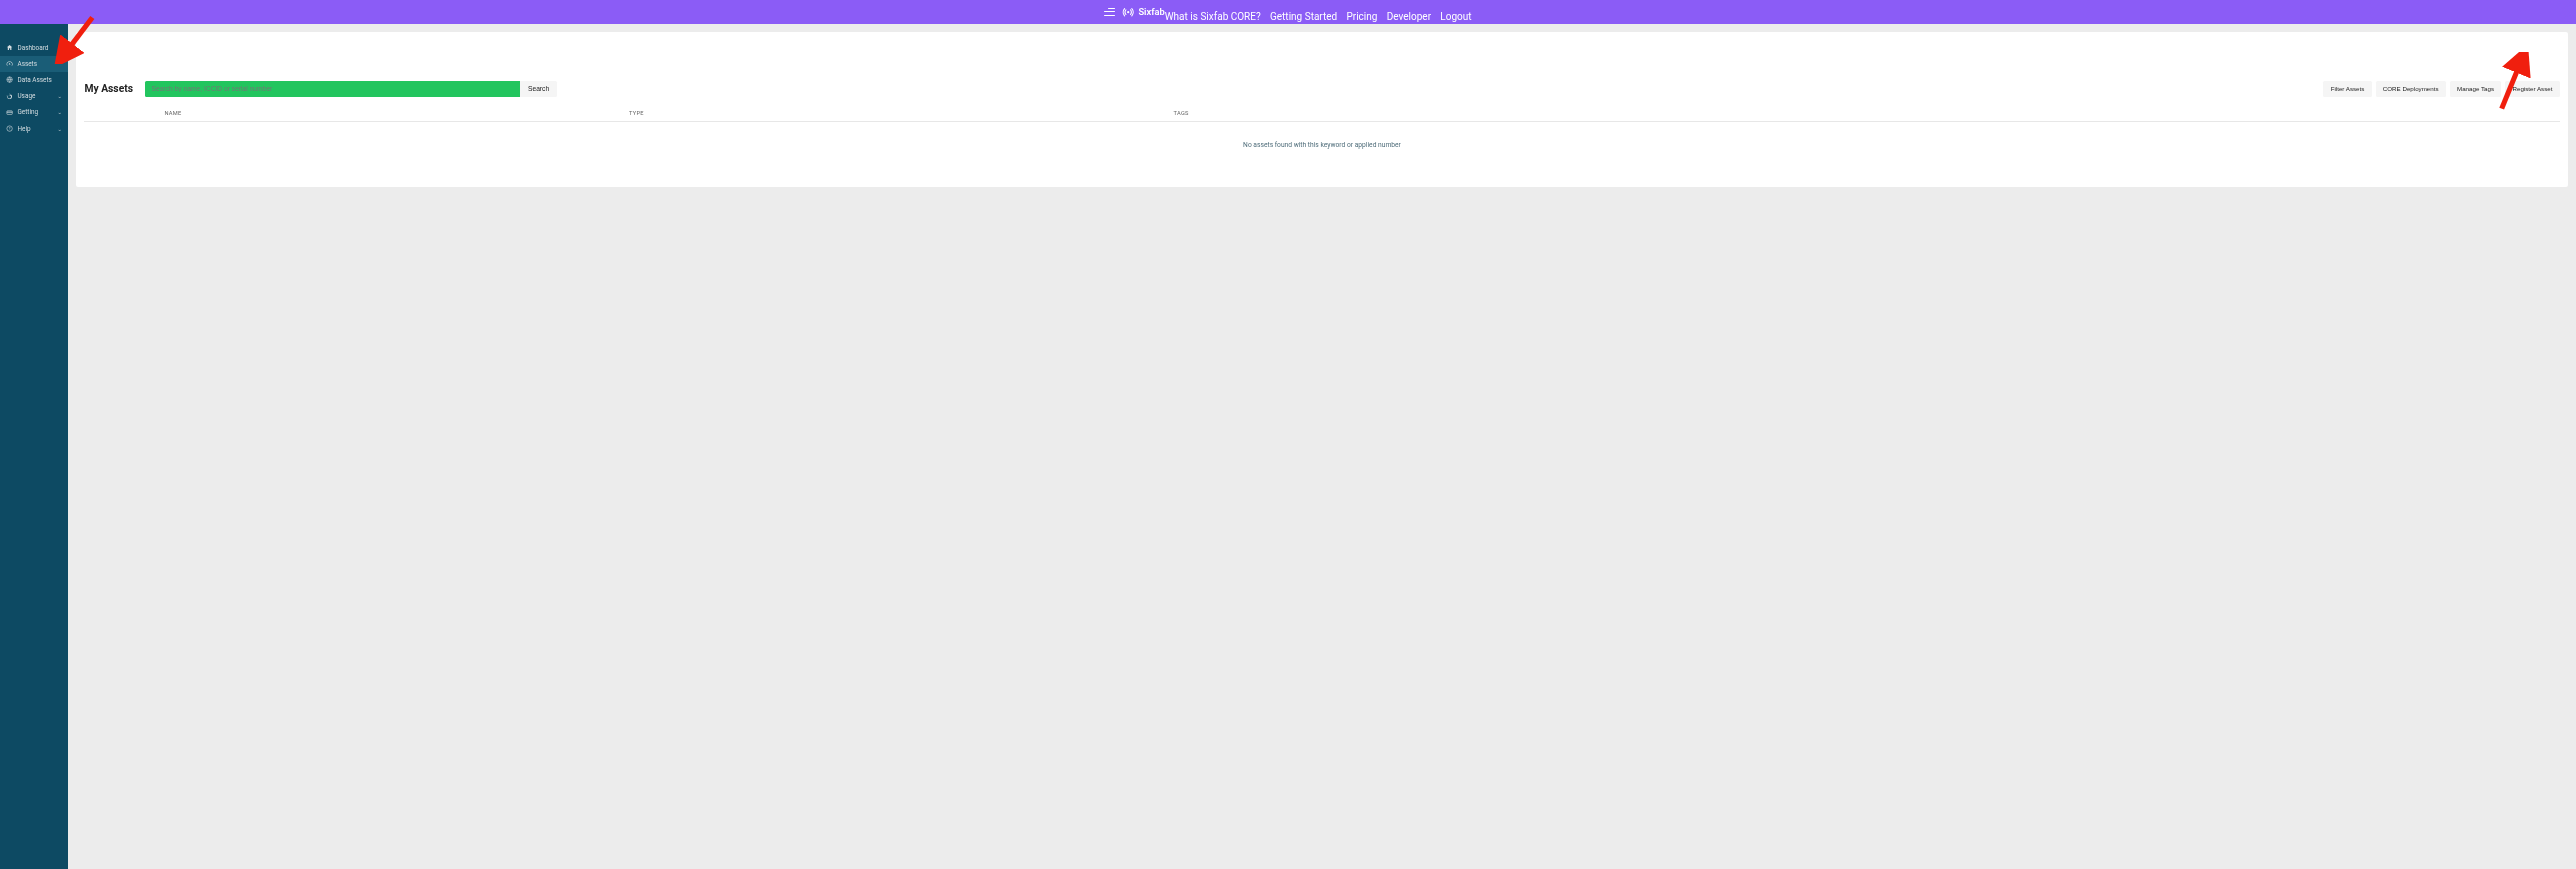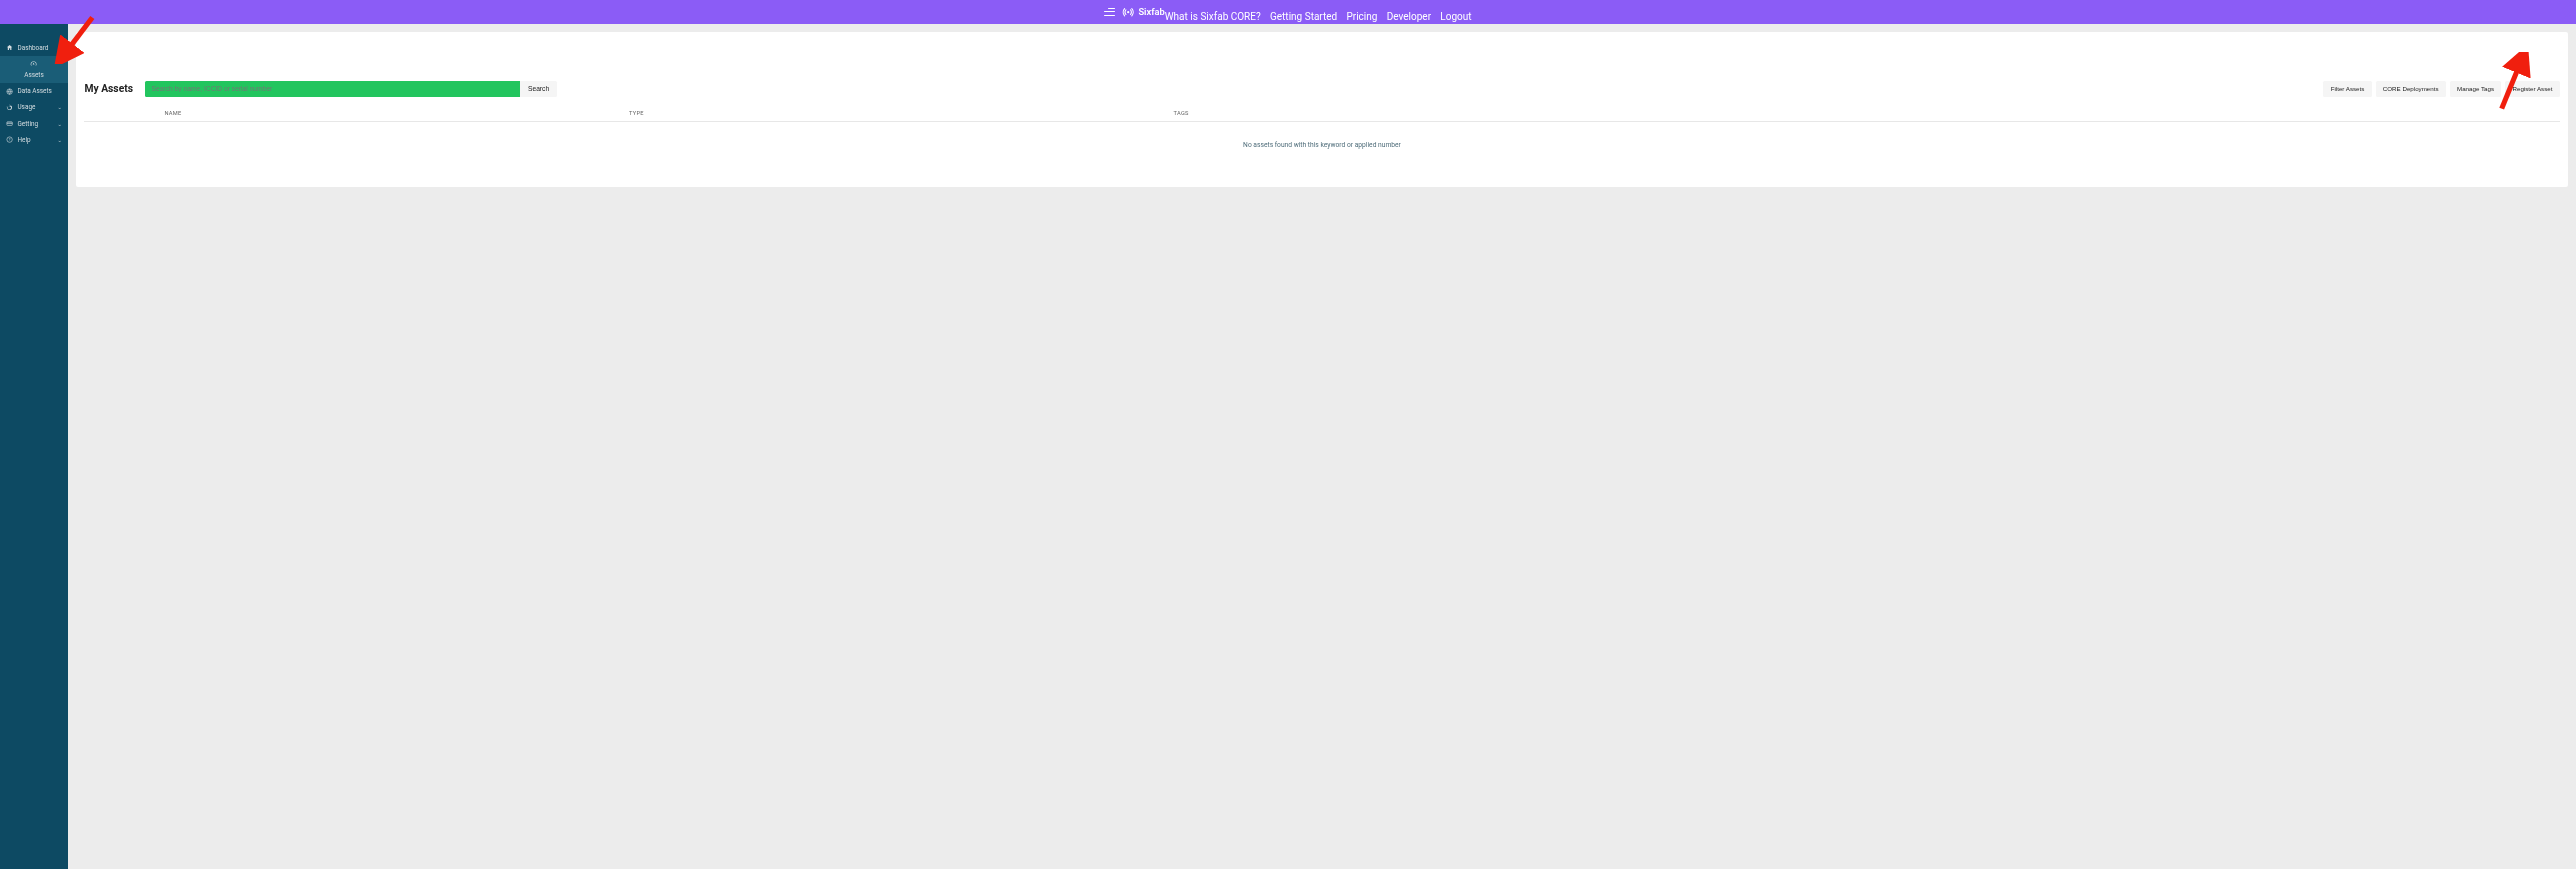--- a/index.html
+++ b/index.html
@@ -76,21 +76,20 @@
     display: flex;
     align-items: center;
     gap: 4.1px;
     padding: 4.1px 6.2px;
     font-size: 6.4px;
     cursor: pointer;
     position: relative;
   }
   .sidebar-item.active {
     background: #1a5d77;
-    flex-direction: column;
   }
   .sidebar-item .chev {
     margin-left: auto;
     font-size: 5.2px;
   }
   .sidebar-icon {
     width: 7.2px;
     height: 7.2px;
     display: inline-flex;
     align-items: center;

